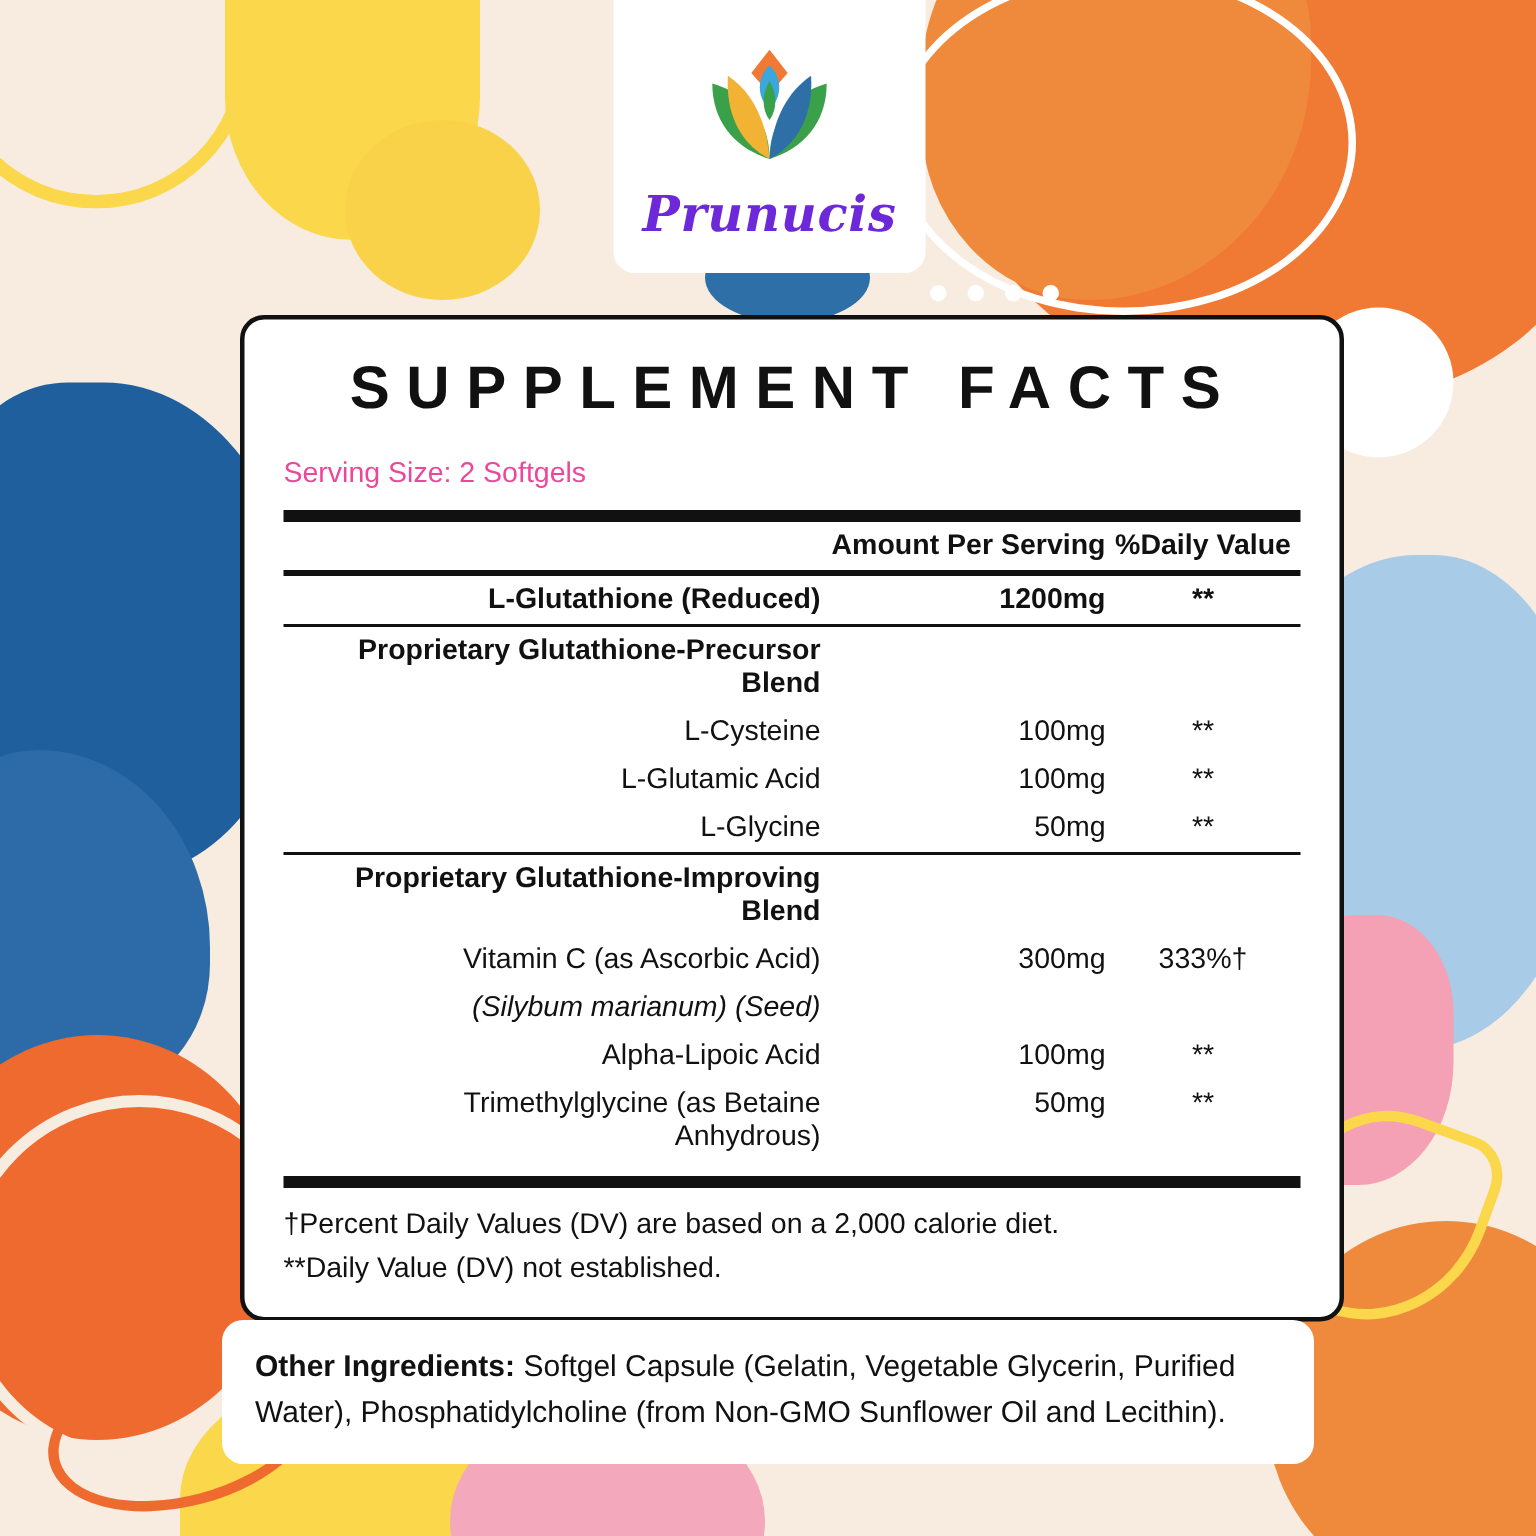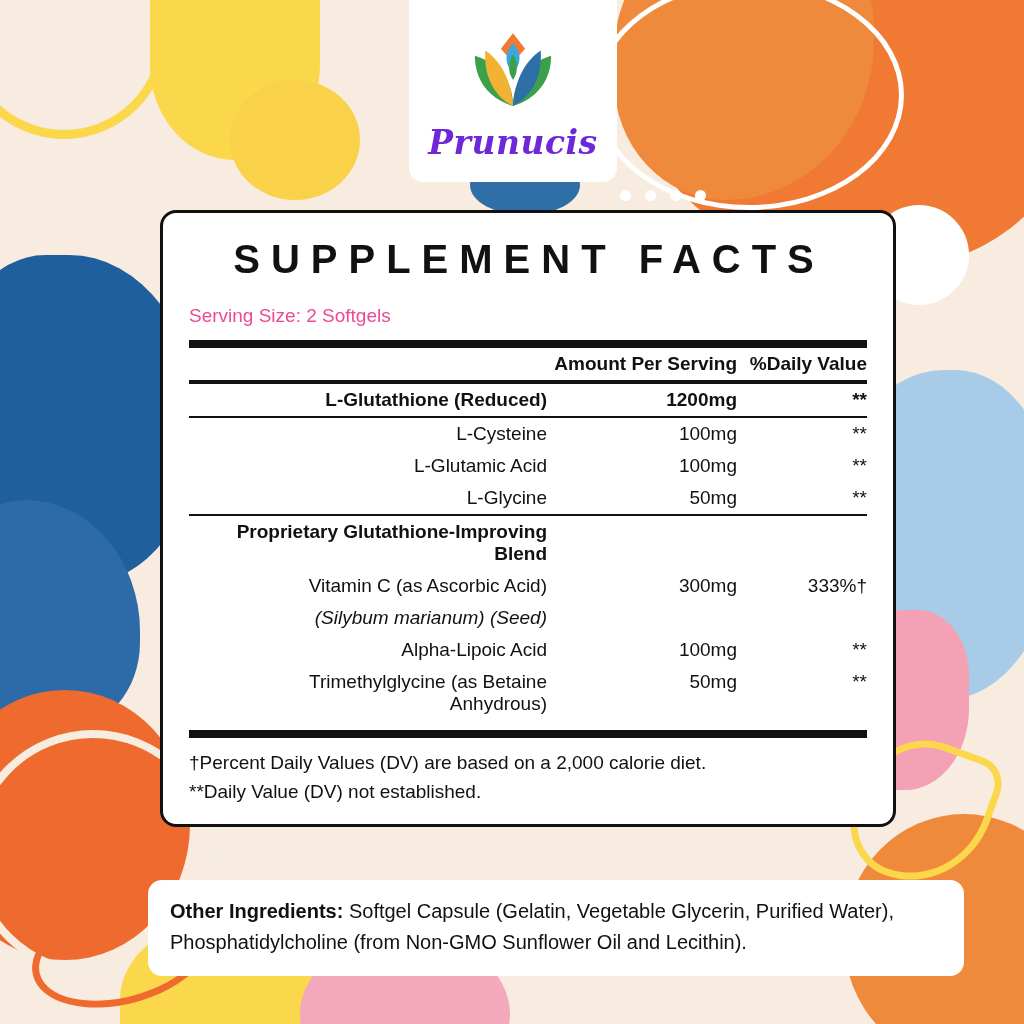--- a/index.html
+++ b/index.html
@@ -186,21 +186,21 @@
     width: 736px;
     background: #ffffff;
     border: 3px solid #111111;
     border-radius: 16px;
     box-sizing: border-box;
     padding: 20px 26px 18px 26px;
   }
   .other-panel {
     position: absolute;
     left: 148px; top: 880px;
-    width: 816px;
+    width: 728px;
     background: #ffffff;
     border-radius: 14px;
     box-sizing: border-box;
     padding: 16px 22px 18px 22px;
   }
 
   .facts-title {
     font-size: 40px;
     font-weight: bold;
     letter-spacing: 11px;
@@ -222,21 +222,21 @@
 
   table.facts {
     width: 100%;
     border-collapse: collapse;
     font-size: 19px;
     color: #111;
   }
   table.facts td { padding: 5px 0; vertical-align: baseline; }
   .col-name { text-align: right; }
   .col-amt  { text-align: right; width: 190px; }
-  .col-dv   { text-align: right; width: 130px; }
+  .col-dv   { text-align: center; width: 130px; }
 
   .hdr td { font-weight: bold; font-size: 19px; padding: 9px 0; }
   .bold { font-weight: bold; }
   .indent { padding-left: 20px !important; }
   .italic { font-style: italic; }
 
   .footnotes {
     font-size: 19px;
     color: #111;
     line-height: 1.55;
@@ -320,20 +320,25 @@
         <td class="col-amt bold">1200mg</td>
         <td class="col-dv bold">**</td>
       </tr>
     </tbody>
       </table>
 
     <div class="rule-thin"></div>
 
     <table class="facts">
       <tbody>
+          <tr>
+        <td class="col-name bold">Proprietary Glutathione-Precursor Blend</td>
+        <td class="col-amt"></td>
+        <td class="col-dv"></td>
+      </tr>
       <tr>
         <td class="col-name indent">L-Cysteine</td>
         <td class="col-amt">100mg</td>
         <td class="col-dv">**</td>
       </tr>
       <tr>
         <td class="col-name indent">L-Glutamic Acid</td>
         <td class="col-amt">100mg</td>
         <td class="col-dv">**</td>
       </tr>

